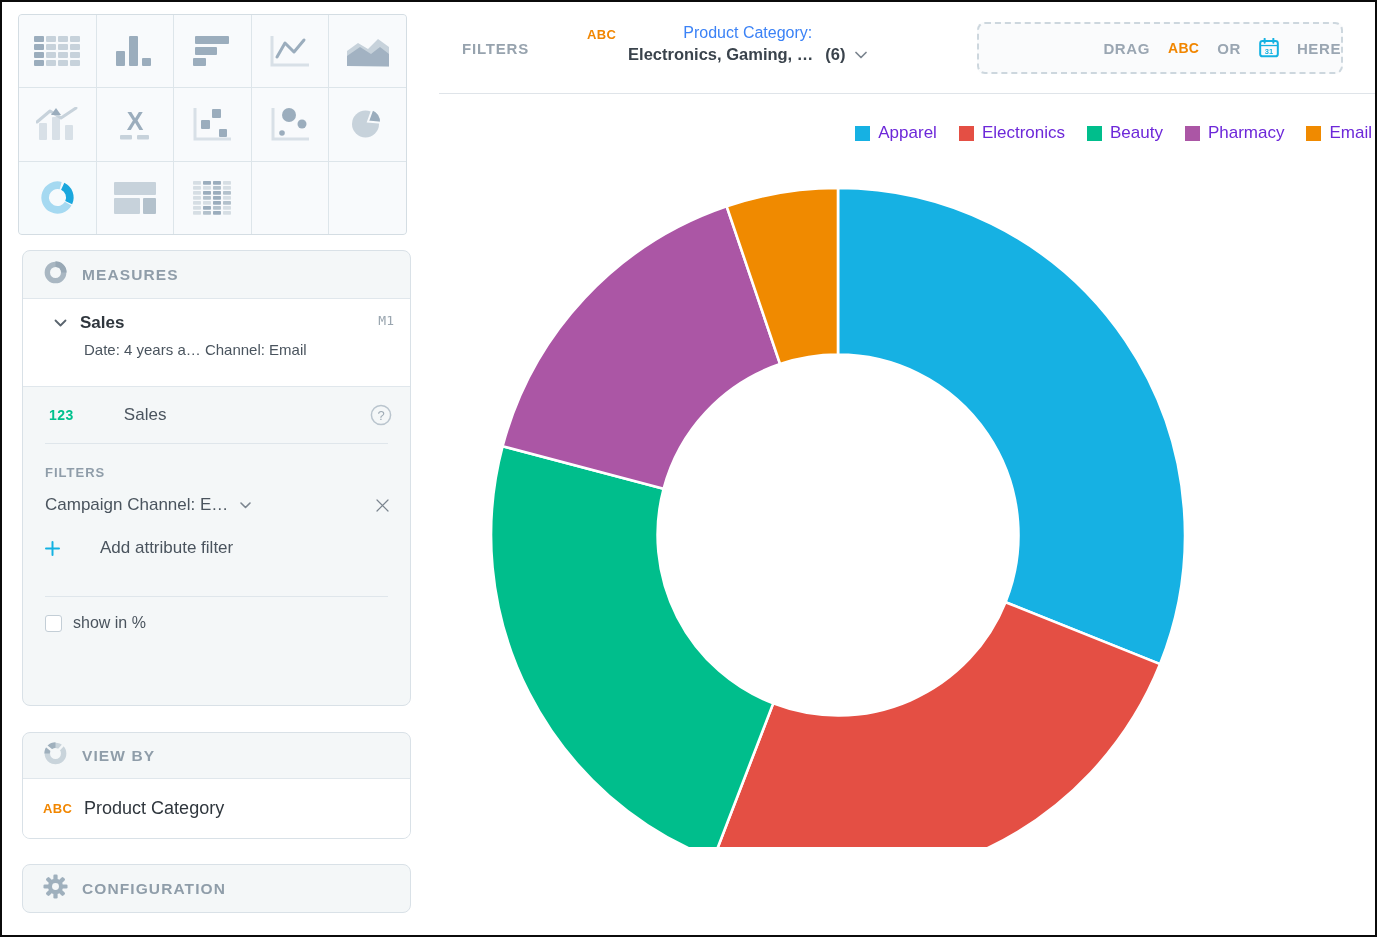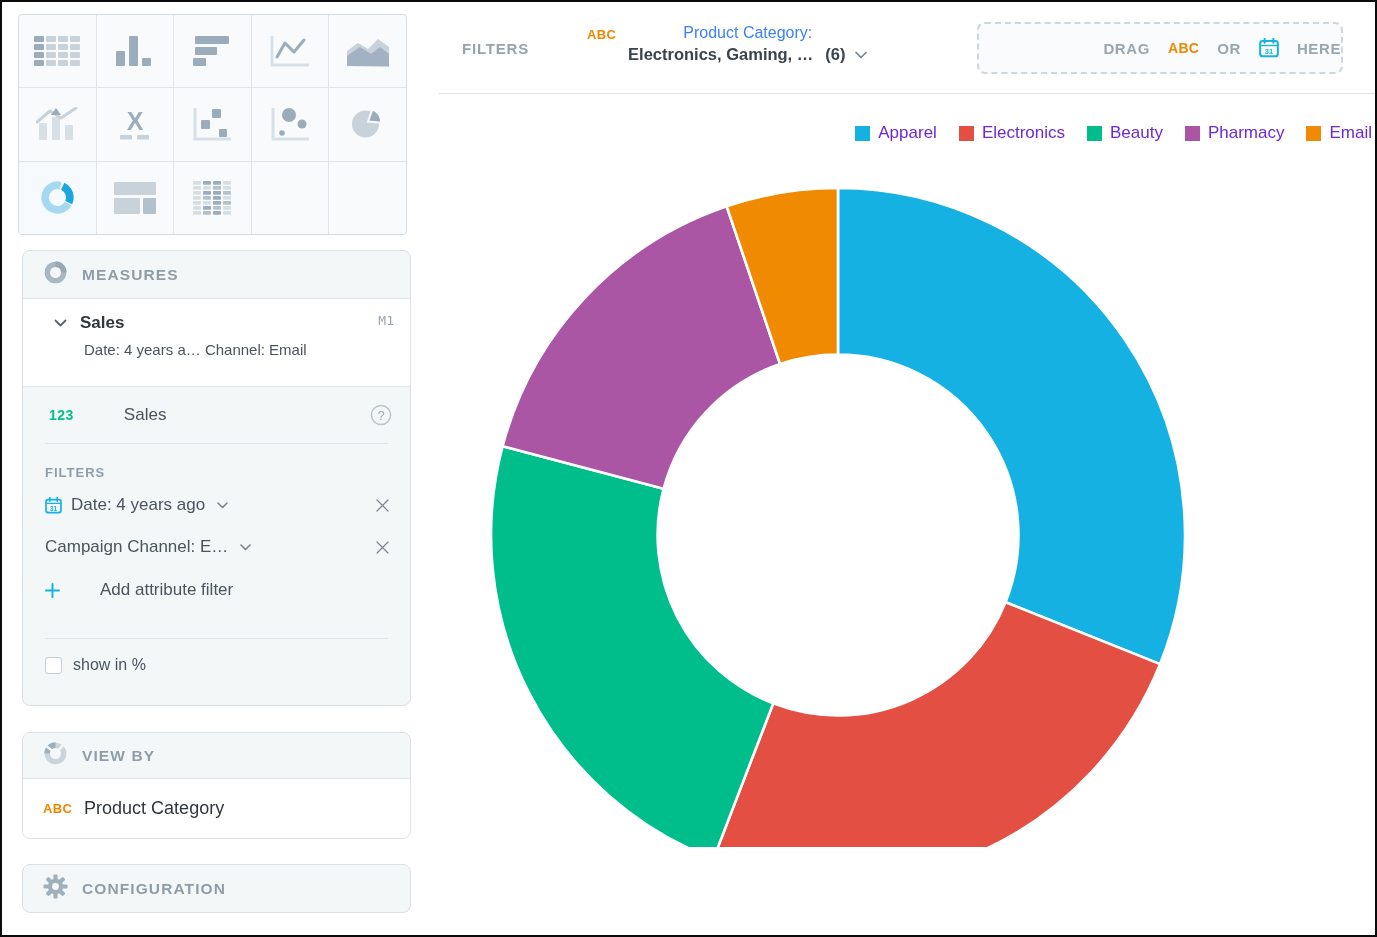--- a/index.html
+++ b/index.html
@@ -274,41 +274,20 @@
               <circle cx="11" cy="11" r="9.6" fill="none" stroke="#bac5ce" stroke-width="1.5"></circle>
               <text x="11" y="15.6" font-size="13" text-anchor="middle" fill="#9fabb5" font-family="Liberation Sans, sans-serif">?</text>
             </svg>
         </span>
       </div>
 
       <div class="hr"></div>
 
       <div class="sub-label">FILTERS</div>
 
-      <div class="filter-row">
-        <span class="cal">
-          <svg width="17" height="17" viewBox="0 0 17 17">
-              <rect x="1" y="2.6" width="15" height="13" rx="2" fill="none" stroke="#14b2e2" stroke-width="1.7"></rect>
-              <path d="M4.8 0.7v3.4M12.2 0.7v3.4" stroke="#14b2e2" stroke-width="1.7" stroke-linecap="round"></path>
-              <path d="M1.4 6.4h14.2" stroke="#14b2e2" stroke-width="1.1"></path>
-              <text x="8.5" y="13.6" font-size="6.4" font-weight="bold" fill="#14b2e2" text-anchor="middle" font-family="Liberation Sans, sans-serif">31</text>
-            </svg>
-        </span>
-        <span class="filter-text">Date: 4 years ago</span>
-        <span class="chev-sm">
-          <svg width="11" height="7" viewBox="0 0 11 7">
-              <path d="M1 1l4.5 4.5L10 1" fill="none" stroke="#7b858f" stroke-width="1.6" stroke-linecap="round" stroke-linejoin="round"></path>
-            </svg>
-        </span>
-        <span class="x-btn">
-          <svg width="15" height="15" viewBox="0 0 15 15">
-              <path d="M2 2l11 11M13 2L2 13" stroke="#7b858f" stroke-width="1.2" stroke-linecap="round"></path>
-            </svg>
-        </span>
-      </div>
 
       <div class="filter-row">
         <span class="filter-text">Campaign Channel: E…</span>
         <span class="chev-sm">
           <svg width="11" height="7" viewBox="0 0 11 7">
               <path d="M1 1l4.5 4.5L10 1" fill="none" stroke="#7b858f" stroke-width="1.6" stroke-linecap="round" stroke-linejoin="round"></path>
             </svg>
         </span>
         <span class="x-btn">
           <svg width="15" height="15" viewBox="0 0 15 15">

